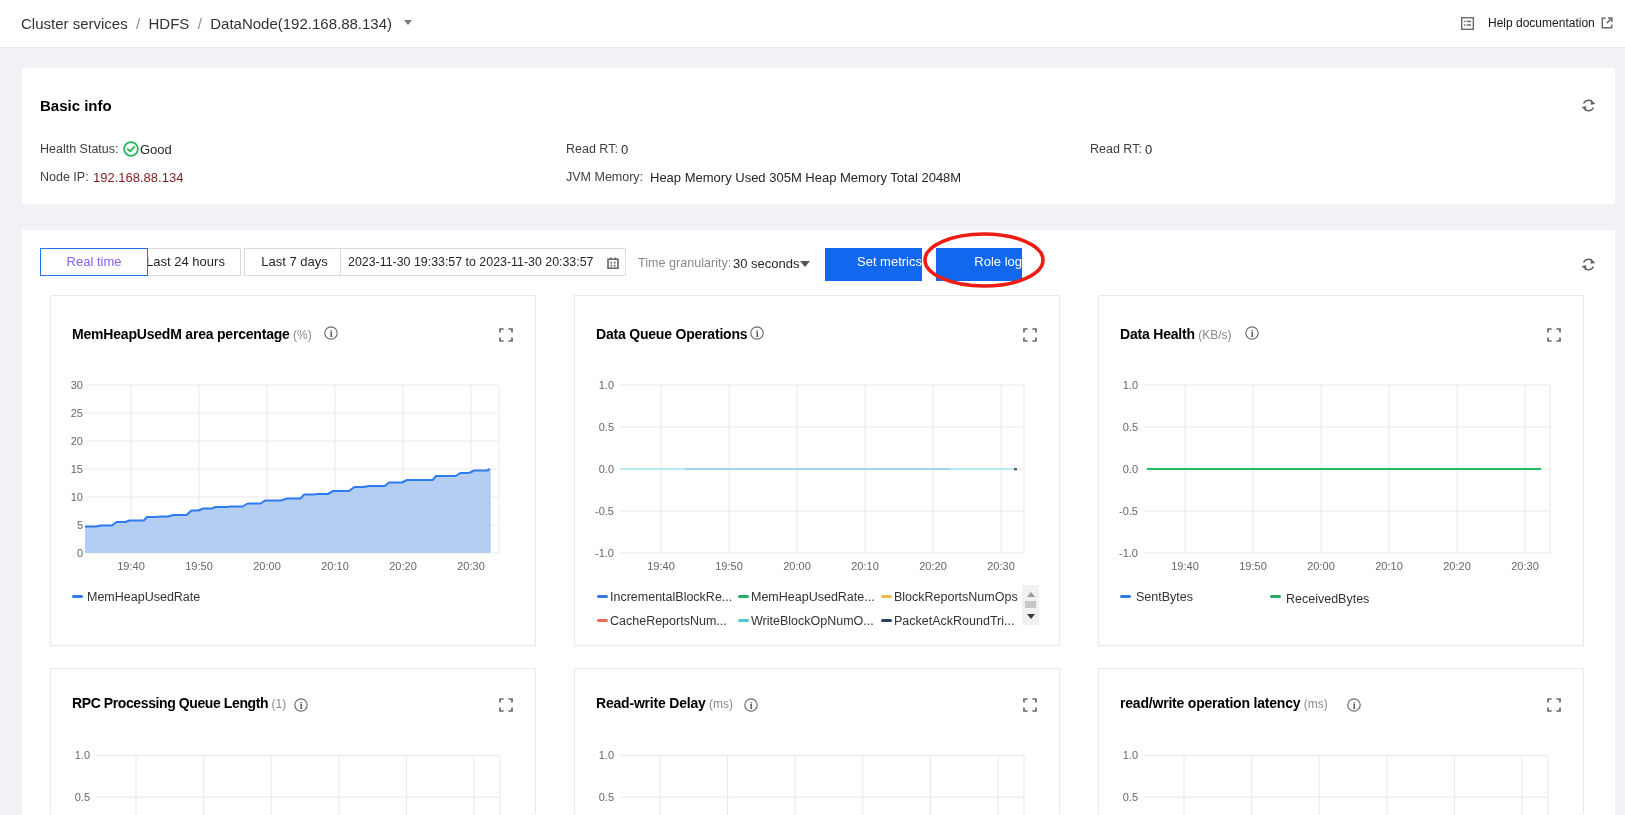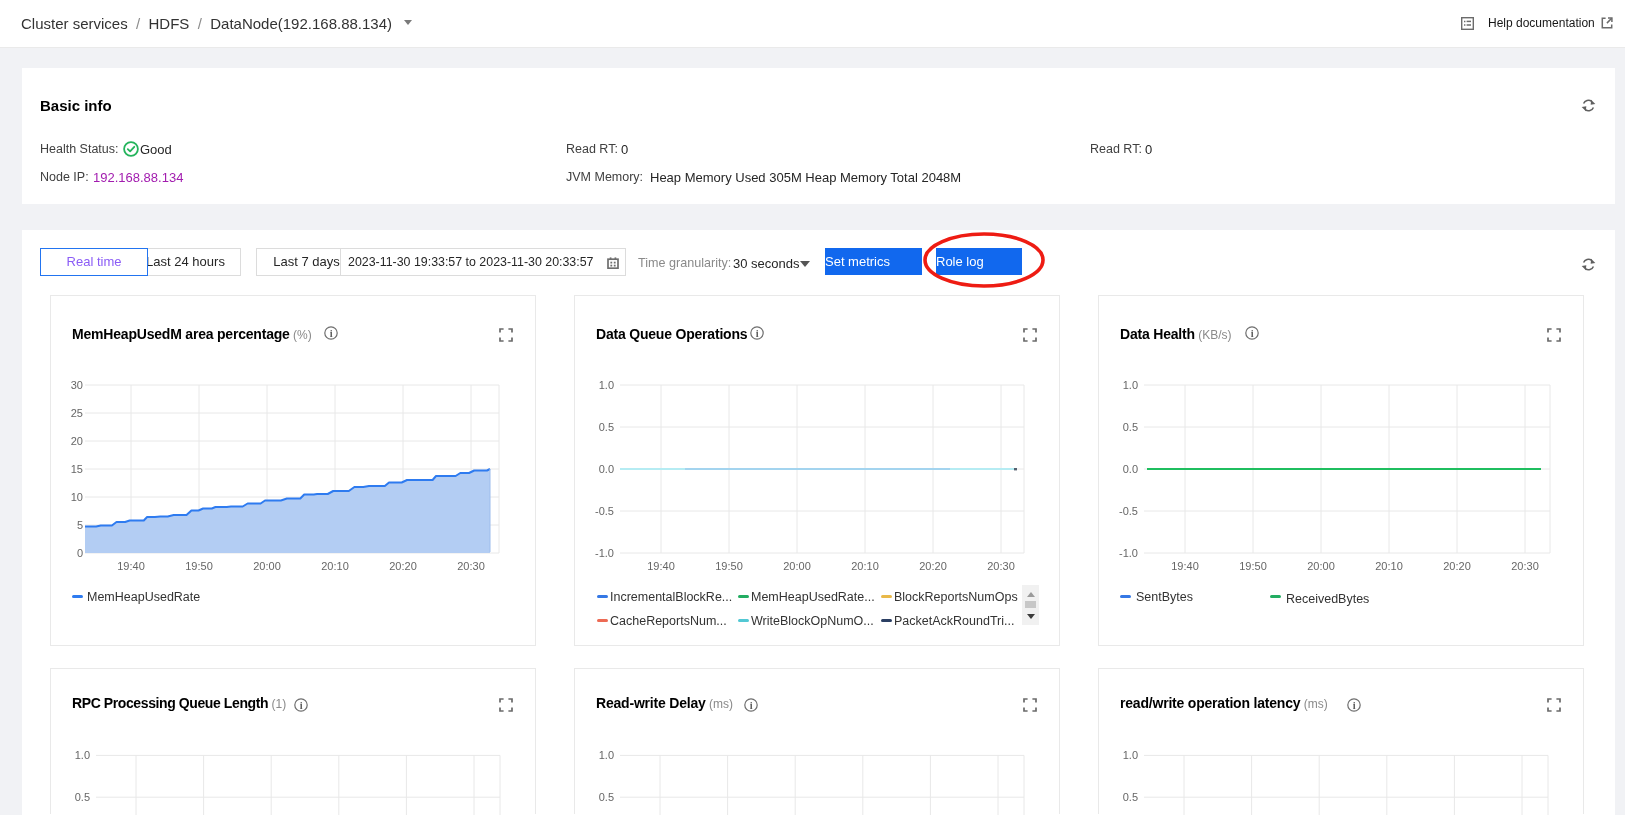--- a/index.html
+++ b/index.html
@@ -5,21 +5,21 @@
 .abs{position:absolute}
 .card{position:absolute;background:#fff}
 .ccard{position:absolute;background:#fff;border:1px solid #e9e9e9}
 .ic{position:absolute}
 .ctitle{position:absolute;font-size:14px;color:#000;white-space:nowrap;letter-spacing:-0.2px}
 .ctitle b{font-weight:bold}
 .unit{font-size:12px;color:#8a8a8a;font-weight:normal;letter-spacing:0}
 .lg{position:absolute;font-size:12.5px;color:#333;white-space:nowrap}
 .dash{position:absolute;width:11px;height:3px;border-radius:1.5px}
 .seg{position:absolute;height:28px;border:1px solid #dcdcdc;background:#fff;font-size:13px;color:#262626;text-align:center;line-height:26px}
-.btn{position:absolute;height:27px;background:#1168ee;color:#fff;font-size:13px;text-align:left;line-height:27px}
+.btn{position:absolute;height:33px;background:#1168ee;color:#fff;font-size:13px;text-align:right;line-height:27px}
 .lbl{position:absolute;font-size:12.5px;color:#404040;white-space:nowrap}
 .val{position:absolute;font-size:13px;color:#262626;white-space:nowrap}
 </style></head><body>
 
 <div class="card" style="left:0;top:0;width:1625px;height:48px;border-bottom:1px solid #eaeaea"></div>
 <div class="abs" style="left:21px;top:15px;font-size:15px;color:#333;white-space:nowrap">Cluster services&nbsp; <span style="color:#8c8c8c">/</span>&nbsp; HDFS&nbsp; <span style="color:#8c8c8c">/</span>&nbsp; DataNode(192.168.88.134)</div>
 <div class="abs" style="left:404px;top:20px;width:0;height:0;border-left:4.5px solid transparent;border-right:4.5px solid transparent;border-top:5px solid #7a7a7a"></div>
 <svg class="abs" style="left:1461px;top:17px" width="13" height="13" viewBox="0 0 13 13">
     <rect x="0.7" y="0.7" width="11.6" height="11.6" fill="none" stroke="#6b6b6b" stroke-width="1.4"></rect>
     <g stroke="#6b6b6b" stroke-width="1.5">
@@ -46,31 +46,31 @@
     <path d="M14.3 5.9 L10.1 1.7 L9.7 6.7 Z" fill="#606060"></path>
     <path d="M14.3 5.9 L10.1 1.7 L9.7 6.7 Z" fill="#606060" transform="rotate(180 7.5 7.5)"></path>
   </svg>
 <div class="lbl" style="left:40px;top:142px">Health Status:</div>
 <svg class="abs" style="left:123px;top:141px" width="16" height="16" viewBox="0 0 16 16">
     <circle cx="8" cy="8" r="6.9" fill="none" stroke="#24b45c" stroke-width="1.8"></circle>
     <path d="M4.8 8.2 L7.1 10.4 L11.3 5.8" fill="none" stroke="#24b45c" stroke-width="1.8" stroke-linecap="round" stroke-linejoin="round"></path>
   </svg>
 <div class="val" style="left:140px;top:142px">Good</div>
 <div class="lbl" style="left:40px;top:170px">Node IP:</div>
-<div class="val" style="left:93px;top:170px;color:#a21caf">192.168.88.134</div>
+<div class="val" style="left:93px;top:170px;color:#7f1d1d">192.168.88.134</div>
 <div class="lbl" style="left:566px;top:142px">Read RT:</div>
 <div class="val" style="left:621px;top:142px">0</div>
 <div class="lbl" style="left:566px;top:170px">JVM Memory:</div>
 <div class="val" style="left:650px;top:170px">Heap Memory Used 305M Heap Memory Total 2048M</div>
 <div class="lbl" style="left:1090px;top:142px">Read RT:</div>
 <div class="val" style="left:1145px;top:142px">0</div>
 
 <div class="card" style="left:22px;top:230px;width:1593px;height:585px"></div>
 <div class="seg" style="left:130px;top:248px;width:111px">Last 24 hours</div>
-<div class="seg" style="left:256px;top:248px;width:101px">Last 7 days</div>
+<div class="seg" style="left:244px;top:248px;width:101px">Last 7 days</div>
 <div class="seg" style="left:340px;top:248px;width:286px;text-align:left;padding-left:7px;font-size:12.4px">2023-11-30 19:33:57 to 2023-11-30 20:33:57</div>
 <div class="seg" style="left:40px;top:248px;width:108px;border-color:#2274f0;color:#8b5cf6;z-index:2">Real time</div>
 <svg class="abs" style="left:607px;top:257px;z-index:3" width="12" height="12" viewBox="0 0 12 12">
     <rect x="1" y="2.2" width="10" height="9" fill="none" stroke="#6e6e6e" stroke-width="1.7"></rect>
     <line x1="3.6" y1="0.4" x2="3.6" y2="2.2" stroke="#6e6e6e" stroke-width="1.7"></line>
     <line x1="8.4" y1="0.4" x2="8.4" y2="2.2" stroke="#6e6e6e" stroke-width="1.7"></line>
     <rect x="3.4" y="4.7" width="1.8" height="1.8" fill="#6e6e6e"></rect>
     <rect x="6.8" y="4.7" width="1.8" height="1.8" fill="#6e6e6e"></rect>
     <rect x="3.4" y="7.7" width="1.8" height="1.8" fill="#6e6e6e"></rect>
     <rect x="6.8" y="7.7" width="1.8" height="1.8" fill="#6e6e6e"></rect>

